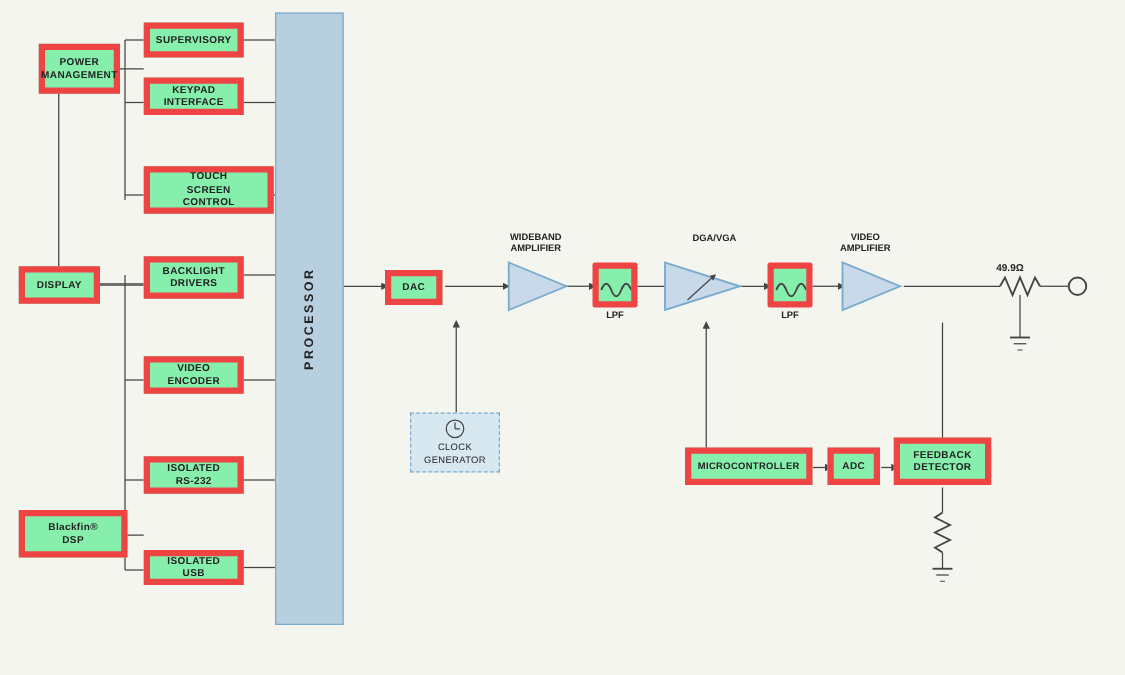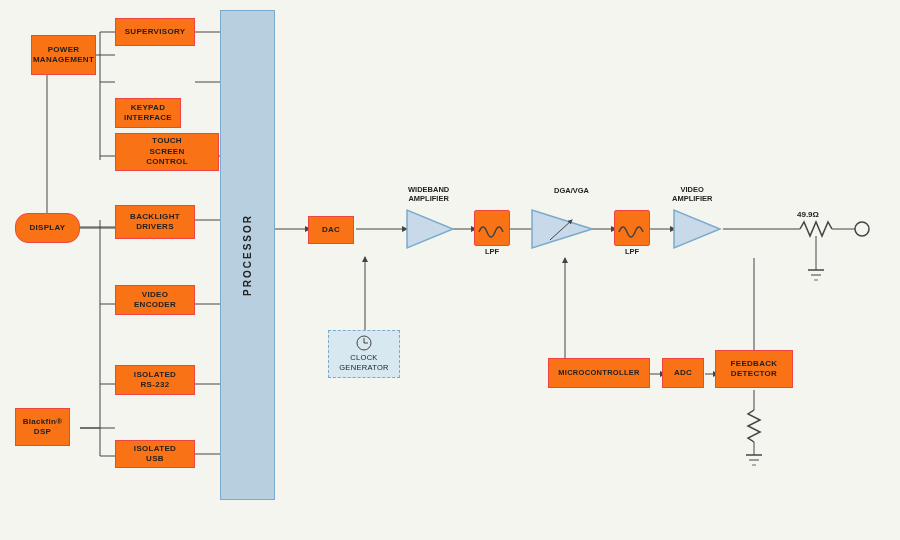--- a/index.html
+++ b/index.html
@@ -13,22 +13,22 @@
       position: relative;
     }
     .diagram {
       position: relative;
       width: 900px;
       height: 540px;
       background: #f5f5f0;
     }
     .block {
       position: absolute;
-      background: #f97316;
-      border: 1px solid #ef4444;
+      background: #86efac;
+      border: 5px solid #ef4444;
       display: flex;
       align-items: center;
       justify-content: center;
       text-align: center;
       font-size: 8px;
       font-weight: bold;
       letter-spacing: 0.3px;
       line-height: 1.3;
       color: #222;
     }
@@ -161,49 +161,49 @@
 
   <div class="block" style="left:15px;top:35px;width:65px;height:40px;margin-left:16px;">
     <span>POWER
 MANAGEMENT</span>
   </div>
 
   <div class="block" style="left:115px;top:18px;width:80px;height:28px;">
     <span>SUPERVISORY</span>
   </div>
 
-  <div class="block" style="left:115px;top:62px;width:66px;height:30px;margin-top:36px;">
+  <div class="block" style="left:115px;top:62px;width:80px;height:30px;">
     <span>KEYPAD<br>INTERFACE</span>
   </div>
 
   <div class="block" style="left:115px;top:133px;width:104px;height:38px;">
     <span>TOUCH<br>SCREEN<br>CONTROL</span>
   </div>
 
-  <div class="block" style="left:15px;top:213px;width:65px;height:30px;border-radius:13px;">
+  <div class="block" style="left:15px;top:213px;width:65px;height:30px;">
     <span>DISPLAY</span>
   </div>
 
   <div class="block" style="left:115px;top:205px;width:80px;height:34px;">
     <span>BACKLIGHT<br>DRIVERS</span>
   </div>
 
   <div class="block-tall" style="left:220px;top:10px;width:55px;height:490px;">
     <span style="writing-mode:vertical-rl;transform:rotate(180deg);font-size:10px;letter-spacing:2px;">PROCESSOR</span>
   </div>
 
   <div class="block" style="left:115px;top:285px;width:80px;height:30px;">
     <span>VIDEO<br>ENCODER</span>
   </div>
 
   <div class="block" style="left:115px;top:365px;width:80px;height:30px;">
     <span>ISOLATED<br>RS-232</span>
   </div>
 
-  <div class="block" style="left:15px;top:408px;width:55px;height:38px;">
+  <div class="block" style="left:15px;top:408px;width:87px;height:38px;">
     <span style="font-size:8px;">Blackfin®<br>DSP</span>
   </div>
 
   <div class="block" style="left:115px;top:440px;width:80px;height:28px;">
     <span>ISOLATED<br>USB</span>
   </div>
 
   <div class="block" style="left:308px;top:216px;width:46px;height:28px;">
     <span>DAC</span>
   </div>

